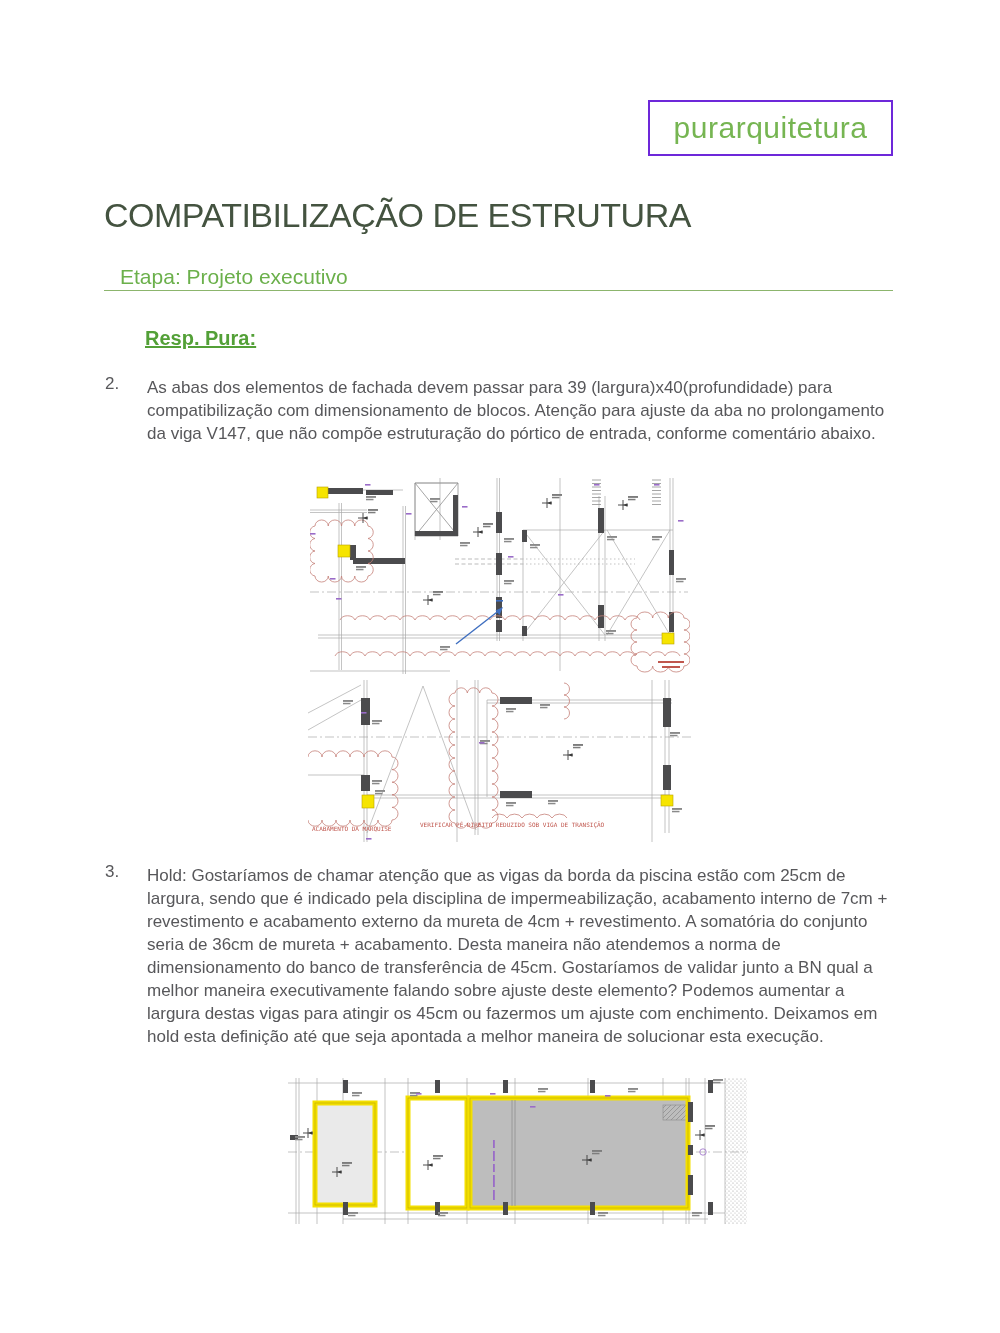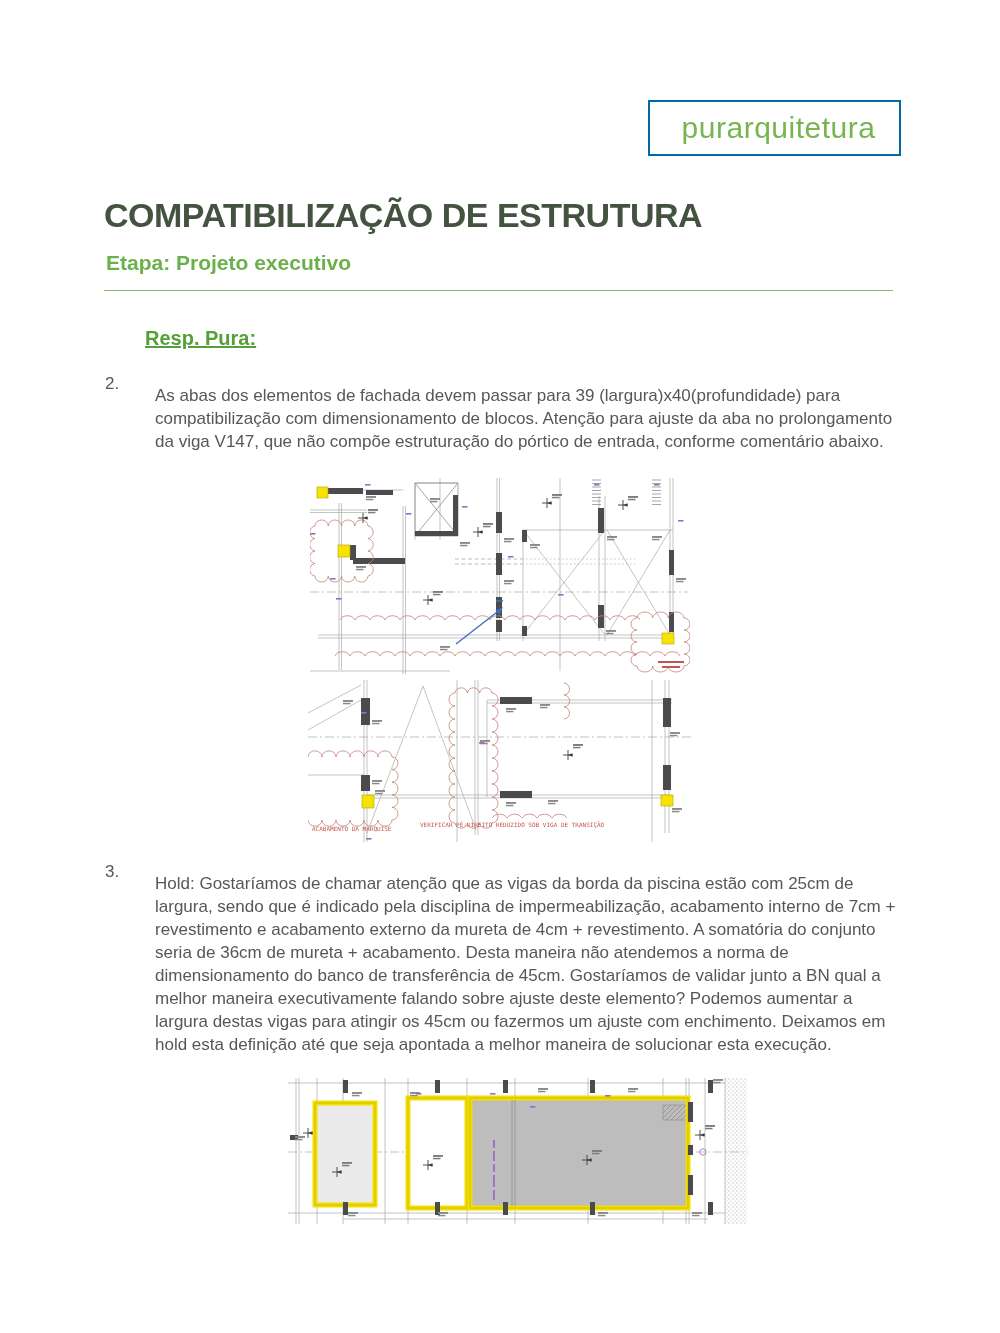--- a/index.html
+++ b/index.html
@@ -1,34 +1,34 @@
 <!DOCTYPE html>
 <html><head>
 <meta charset="utf-8">
 <style>
   html,body{margin:0;padding:0;background:#fff;}
   .page{position:relative;width:1000px;height:1333px;background:#ffffff;
         font-family:"Liberation Sans",sans-serif;overflow:hidden;}
 
   .logo-box{position:absolute;left:648px;top:100px;width:241px;height:52px;
-            border:2px solid #0369a1;display:flex;align-items:center;justify-content:center;padding-left:8px;}
+            border:2px solid #6d28d9;display:flex;align-items:center;justify-content:center;}
   .logo-box span{color:#76b552;font-size:30px;letter-spacing:.5px;}
 
-  .doc-title{position:absolute;left:104px;top:196px;margin:0;font-size:34px;font-weight:700;
+  .doc-title{position:absolute;left:104px;top:196px;margin:0;font-size:34px;font-weight:400;
              color:#445340;letter-spacing:-.5px;white-space:nowrap;}
-  .doc-subtitle{position:absolute;left:104px;top:249px;margin:2px;font-size:21px;font-weight:700;
+  .doc-subtitle{position:absolute;left:104px;top:249px;margin:16px;font-size:21px;font-weight:400;
                 color:#6bb04b;white-space:nowrap;}
   .rule{position:absolute;left:104px;top:290px;width:789px;height:0;border-top:1px solid #8cb56d;}
 
   .resp-heading{position:absolute;left:145px;top:327px;font-size:20px;font-weight:700;
                 color:#53a037;text-decoration:underline;}
 
   .item{position:absolute;color:#57575a;font-size:17px;line-height:23px;}
   .item .num{position:absolute;left:0;top:0;}
-  .item p{margin:12px;padding-left:38px;width:752px;}
+  .item p{margin:4px;padding-left:38px;width:752px;}
   #item2{left:105px;top:372px;}
   #item3{left:105px;top:860px;}
 
   figure{position:absolute;margin:0;}
   #fig1{left:310px;top:478px;}
   #fig2{left:308px;top:680px;}
   #fig3{left:288px;top:1078px;}
 
   
   .g1{stroke:#aaaaaa;stroke-width:.7;fill:none;}

